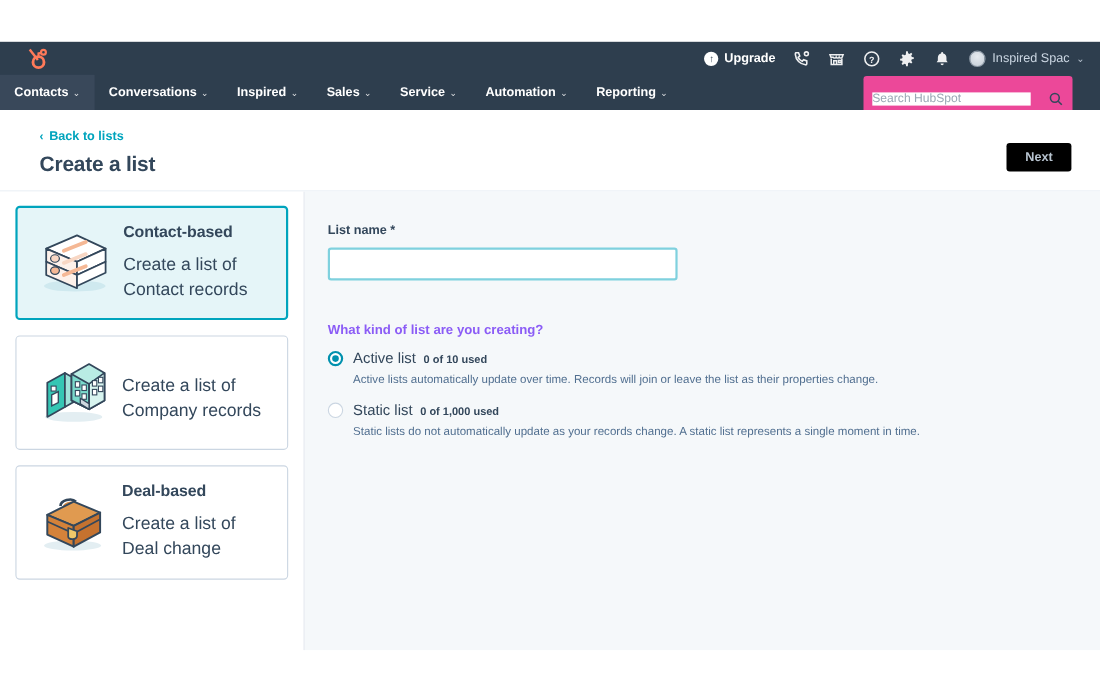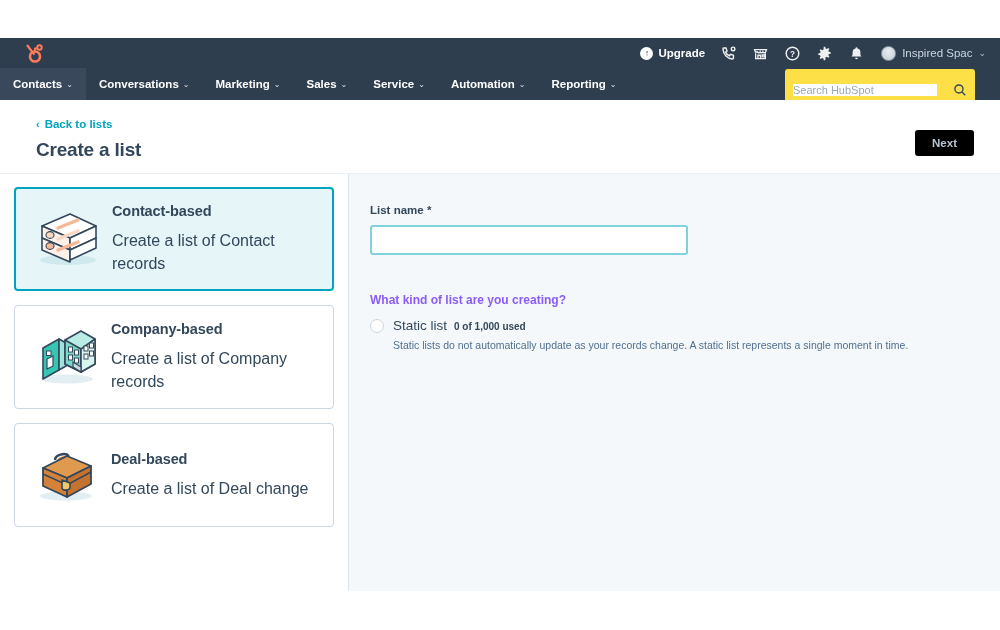--- a/index.html
+++ b/index.html
@@ -56,21 +56,21 @@
   .navtab {
     display: flex; align-items: center; gap: 4px;
     padding: 0 13px; color: #ffffff; font-size: 11.5px; font-weight: 600;
     cursor: pointer; white-space: nowrap;
   }
   .navtab.active { background: #39485a; }
   .navtab .caret { font-size: 8px; opacity: .85; font-weight: 400; }
 
   .searchbox {
     position: absolute; right: 25px; top: 1px;
-    width: 190px; height: 42px; background: #fde047; border-radius: 3px;
+    width: 190px; height: 42px; background: #ec4899; border-radius: 3px;
     display: flex; align-items: center; padding: 0 8px; gap: 16px;
   }
   .searchbox input {
     border: 0; outline: 0; flex: 1; font-size: 11px;
     font-family: "Liberation Sans", sans-serif; color: #33475b;
   }
   .searchbox input::placeholder { color: #9aa8b5; }
   .searchbox .mag { color: #33475b; display:flex; }
 
   
@@ -91,21 +91,21 @@
     position: absolute; right: 26px; top: 30px;
     background: #000000; color: #b8c4d0; border: 0; border-radius: 3px;
     font-size: 11.5px; font-weight: 600; padding: 7px 17px; cursor: not-allowed;
     font-family: "Liberation Sans", sans-serif;
   }
 
   
   .content { display: flex; height: 417px; }
 
   .left-panel {
-    width: 349px; background: #ffffff; padding: 13px 14px 0 14px;
+    width: 277px; background: #ffffff; padding: 13px 14px 0 14px;
     border-right: 1px solid #dfe3eb;
   }
   .opt-card {
     border: 1px solid #cbd6e2; border-radius: 4px; background: #ffffff;
     display: flex; align-items: center; gap: 6px;
     padding: 14px 12px; margin-bottom: 14px; cursor: pointer;
     min-height: 104px;
   }
   .opt-card.selected { border: 2px solid #00a4bd; background: #e5f5f8; }
   .opt-illus { width: 78px; flex: 0 0 78px; display: flex; justify-content: center; }
@@ -216,21 +216,21 @@
     <div class="navtabs">
       <div class="navtab active">
         <span>Contacts</span>
         <span class="caret">⌄</span>
       </div>
       <div class="navtab">
         <span>Conversations</span>
         <span class="caret">⌄</span>
       </div>
       <div class="navtab">
-        <span>Marketing</span>
+        <span>Inspired</span>
         <span class="caret">⌄</span>
       </div>
       <div class="navtab">
         <span>Sales</span>
         <span class="caret">⌄</span>
       </div>
       <div class="navtab">
         <span>Service</span>
         <span class="caret">⌄</span>
       </div>
@@ -307,21 +307,20 @@
           <rect x="55" y="20" width="4" height="5" fill="#ffffff" stroke="#33475b" stroke-width="1"></rect>
           <rect x="60.5" y="17" width="4" height="5" fill="#ffffff" stroke="#33475b" stroke-width="1"></rect>
           <rect x="55" y="28" width="4" height="5" fill="#ffffff" stroke="#33475b" stroke-width="1"></rect>
           <rect x="60.5" y="25" width="4" height="5" fill="#ffffff" stroke="#33475b" stroke-width="1"></rect>
           <path d="M18 33 L24 30 L24 40 L18 43 Z" fill="#ffffff" stroke="#33475b" stroke-width="1.2"></path>
           <rect x="17.5" y="25" width="4.5" height="4.5" fill="#ffffff" stroke="#33475b" stroke-width="1"></rect>
           <path d="M44 36 L52 41 L52 46 L44 41 Z" fill="#cfd8e0" stroke="#33475b" stroke-width="1.2"></path>
         </svg>
       </div>
       <div class="opt-text">
-        <div class="opt-title">Company-based</div>
         <div class="opt-desc">Create a list of Company records</div>
       </div>
     </div>
 
     <div class="opt-card">
       <div class="opt-illus">
         <svg width="74" height="62" viewBox="0 0 74 62">
           <ellipse cx="37" cy="52" rx="26" ry="4.5" fill="#e3eef2"></ellipse>
           <path d="M26 16 C26 11 36 8 40 12" fill="none" stroke="#33475b" stroke-width="2.4"></path>
           <path d="M29 17.5 C29 13.5 36.5 11.5 39.5 14.5" fill="none" stroke="#d98a3f" stroke-width="2"></path>
@@ -340,20 +339,30 @@
   </div>
 
   <div class="right-panel">
     <label class="field-label">List name *</label>
     <input class="name-input" type="text" autofocus="" placeholder="" style="">
 
     <div class="q-title">What kind of list are you creating?</div>
 
     <div class="radio-group">
 
+      <div class="radio-block">
+        <div class="radio-row">
+          <span class="radio on"></span>
+          <span class="radio-main">
+            <span class="radio-label">Active list</span>
+            <span class="radio-used">0 of 10 used</span>
+          </span>
+        </div>
+        <div class="radio-desc">Active lists automatically update over time. Records will join or leave the list as their properties change.</div>
+      </div>
 
       <div class="radio-block">
         <div class="radio-row">
           <span class="radio"></span>
           <span class="radio-main">
             <span class="radio-label">Static list</span>
             <span class="radio-used">0 of 1,000 used</span>
           </span>
         </div>
         <div class="radio-desc">Static lists do not automatically update as your records change. A static list represents a single moment in time.</div>

